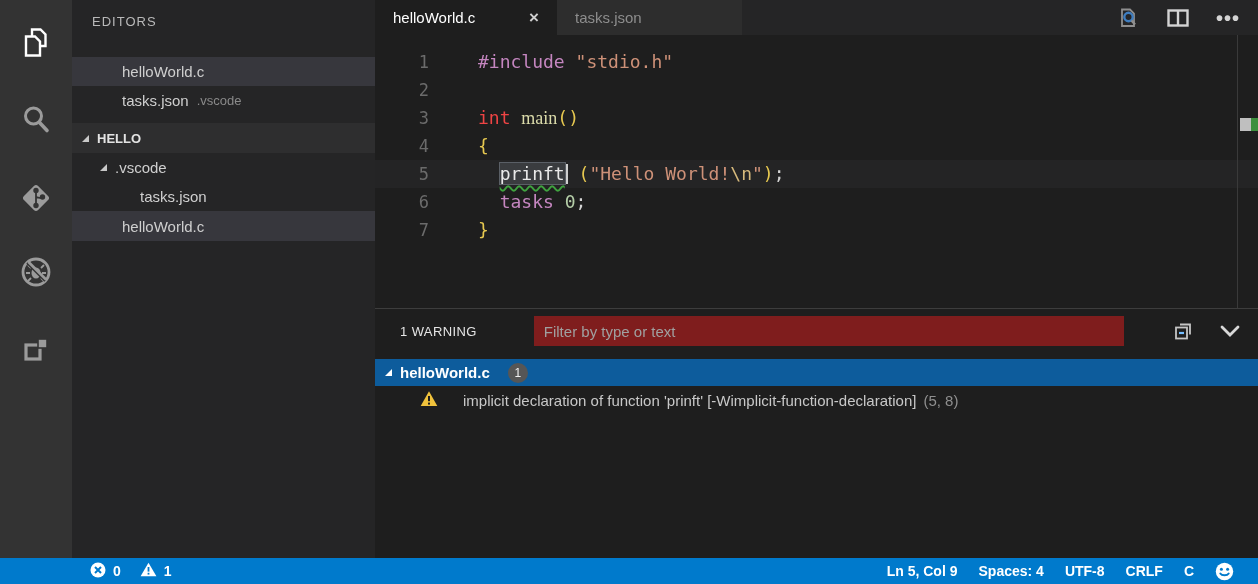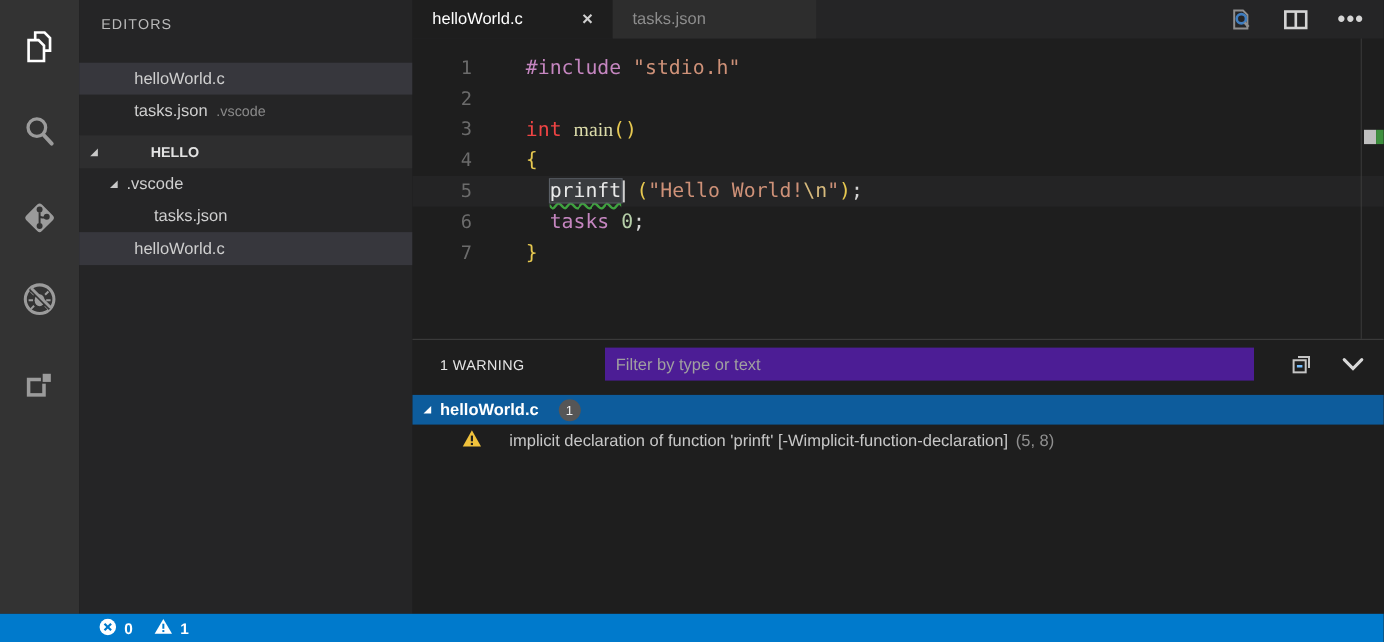--- a/index.html
+++ b/index.html
@@ -12,21 +12,21 @@
   .ab-item { position:absolute; left:0; width:72px; height:56px; display:flex; align-items:center; justify-content:center; cursor:pointer; }
   .ab-item svg { display:block; }
 
   
   .sidebar { position:absolute; left:72px; top:0; width:303px; height:558px; background:var(--side-bar,#252526); color:#cccccc; }
   .sidebar-title { position:absolute; left:20px; top:14px; font-size:13px; letter-spacing:1px; color:#b9b9b9; }
   .rows { position:absolute; top:57px; left:0; right:0; }
   .srow { display:flex; align-items:center; height:29px; font-size:15px; color:#cfcfcf; cursor:pointer; }
   .srow.header { font-size:13px; font-weight:bold; color:#e3e3e3; height:27px; }
   .srow.selected { background:#37373d; }
-  .srow.subtle-bg { background:rgba(255,255,255,0.045); height:30px;gap:40px; }
+  .srow.subtle-bg { background:rgba(255,255,255,0.045); height:30px; }
   .twistie { width:0; height:0; border-bottom:7px solid #c8c8c8; border-left:7px solid transparent; margin-right:8px; flex:none; }
   .detail { margin-left:8px; font-size:13px; color:#8a8a8a; }
 
   
   .editor { position:absolute; left:375px; top:0; width:883px; height:308px; background:var(--editor-bg,#1e1e1e); }
   .tabs { position:relative; height:35px; background:#252526; display:flex; }
   .tab { display:flex; align-items:center; padding:0 12px 0 18px; font-size:15px; cursor:pointer; }
   .tab.active { width:182px; background:var(--editor-bg,#1e1e1e); color:#ffffff; }
   .tab.inactive { width:185px; background:var(--tab-inactive,#2d2d2d); color:#8d8d8d; }
   .tab-close { margin-left:auto; margin-right:6px; font-size:17px; font-weight:bold; color:#d0d0d0; cursor:pointer; line-height:1; }
@@ -48,23 +48,23 @@
   .squiggle { text-decoration:underline; text-decoration-style:wavy; text-decoration-color:var(--squiggle,#3fa33f); text-decoration-thickness:1.5px; text-underline-offset:5px; }
   .cursor { display:inline-block; width:2px; height:20px; background:#cfcfcf; vertical-align:text-bottom; margin-left:1px; }
 
   
   .vline { position:absolute; left:1237px; top:35px; width:1px; height:317px; background:#3a3a3a; }
   .ov-marker-grey { position:absolute; left:1240px; top:118px; width:11px; height:13px; background:#bfbfbf; cursor:pointer; }
   .ov-marker-green { position:absolute; left:1251px; top:118px; width:7px; height:13px; background:#3e8f3e; cursor:pointer; }
 
   
   .panel { position:absolute; left:375px; top:308px; width:883px; height:250px; background:var(--editor-bg,#1e1e1e); border-top:1px solid #3d3d3d; color:#c8c8c8; }
-  .panel-header { height:44px; display:flex; align-items:center;gap:16px; }
+  .panel-header { height:44px; display:flex; align-items:center; }
   .panel-summary { margin-left:25px; font-size:13px; color:#e5e5e5; letter-spacing:0.4px; flex:none; }
-  .filter-input { margin-left:57px; width:590px; height:30px; background:#4c1d95; border:none; outline:none; color:#cccccc; font-size:15px; font-family:"Liberation Sans", sans-serif; padding:0 10px; }
+  .filter-input { margin-left:57px; width:590px; height:30px; background:#7f1d1d; border:none; outline:none; color:#cccccc; font-size:15px; font-family:"Liberation Sans", sans-serif; padding:0 10px; }
   .filter-input::placeholder { color:#a0a0a0; }
   .panel-header-actions { margin-left:auto; display:flex; align-items:center; gap:24px; padding-right:16px; }
   .panel-header-actions .act { cursor:pointer; display:flex; align-items:center; }
   .group-row { margin-top:6px; height:27px; display:flex; align-items:center; background:var(--list-selection,#0d5c9c); color:#ffffff; cursor:pointer; padding-left:10px; }
   .group-row .twistie { border-bottom-color:#ffffff; }
   .group-label { font-weight:bold; font-size:15px; }
   .badge { margin-left:18px; width:20px; height:20px; border-radius:50%; background:var(--badge,#565656); color:#f0f0f0; font-size:12px; display:flex; align-items:center; justify-content:center; }
   .problem-row { height:29px; display:flex; align-items:center; padding-left:45px; cursor:pointer; }
   .problem-msg { margin-left:25px; font-size:15px; color:#c8c8c8; }
   .problem-loc { margin-left:7px; font-size:15px; color:#8f8f8f; }
@@ -260,15 +260,30 @@
       <span class="sb-gap"></span>
       <span>
         <svg width="17" height="15" viewBox="0 0 17 15">
           <path d="M8.5 0.8 L16.4 14.2 H0.6 Z" fill="#ffffff"></path>
           <rect x="7.6" y="5" width="1.8" height="4.6" fill="#007acc"></rect>
           <rect x="7.6" y="10.8" width="1.8" height="1.8" fill="#007acc"></rect>
         </svg>
       </span>
       <span>1</span>
     </div>
+    <div class="sb-right">
+      <span class="sb-item">Ln 5, Col 9</span>
+      <span class="sb-item">Spaces: 4</span>
+      <span class="sb-item">UTF-8</span>
+      <span class="sb-item">CRLF</span>
+      <span class="sb-item">C</span>
+      <span class="sb-item">
+        <svg width="19" height="19" viewBox="0 0 19 19" style="display:block">
+          <circle cx="9.5" cy="9.5" r="8.7" fill="#ffffff"></circle>
+          <circle cx="6.4" cy="7.3" r="1.5" fill="#007acc"></circle>
+          <circle cx="12.6" cy="7.3" r="1.5" fill="#007acc"></circle>
+          <path d="M5.3 11.5c1.5 2.4 6.9 2.4 8.4 0" stroke="#007acc" stroke-width="1.9" fill="none" stroke-linecap="round"></path>
+        </svg>
+      </span>
+    </div>
   </div>
 
 </div>
 
 </body></html>

